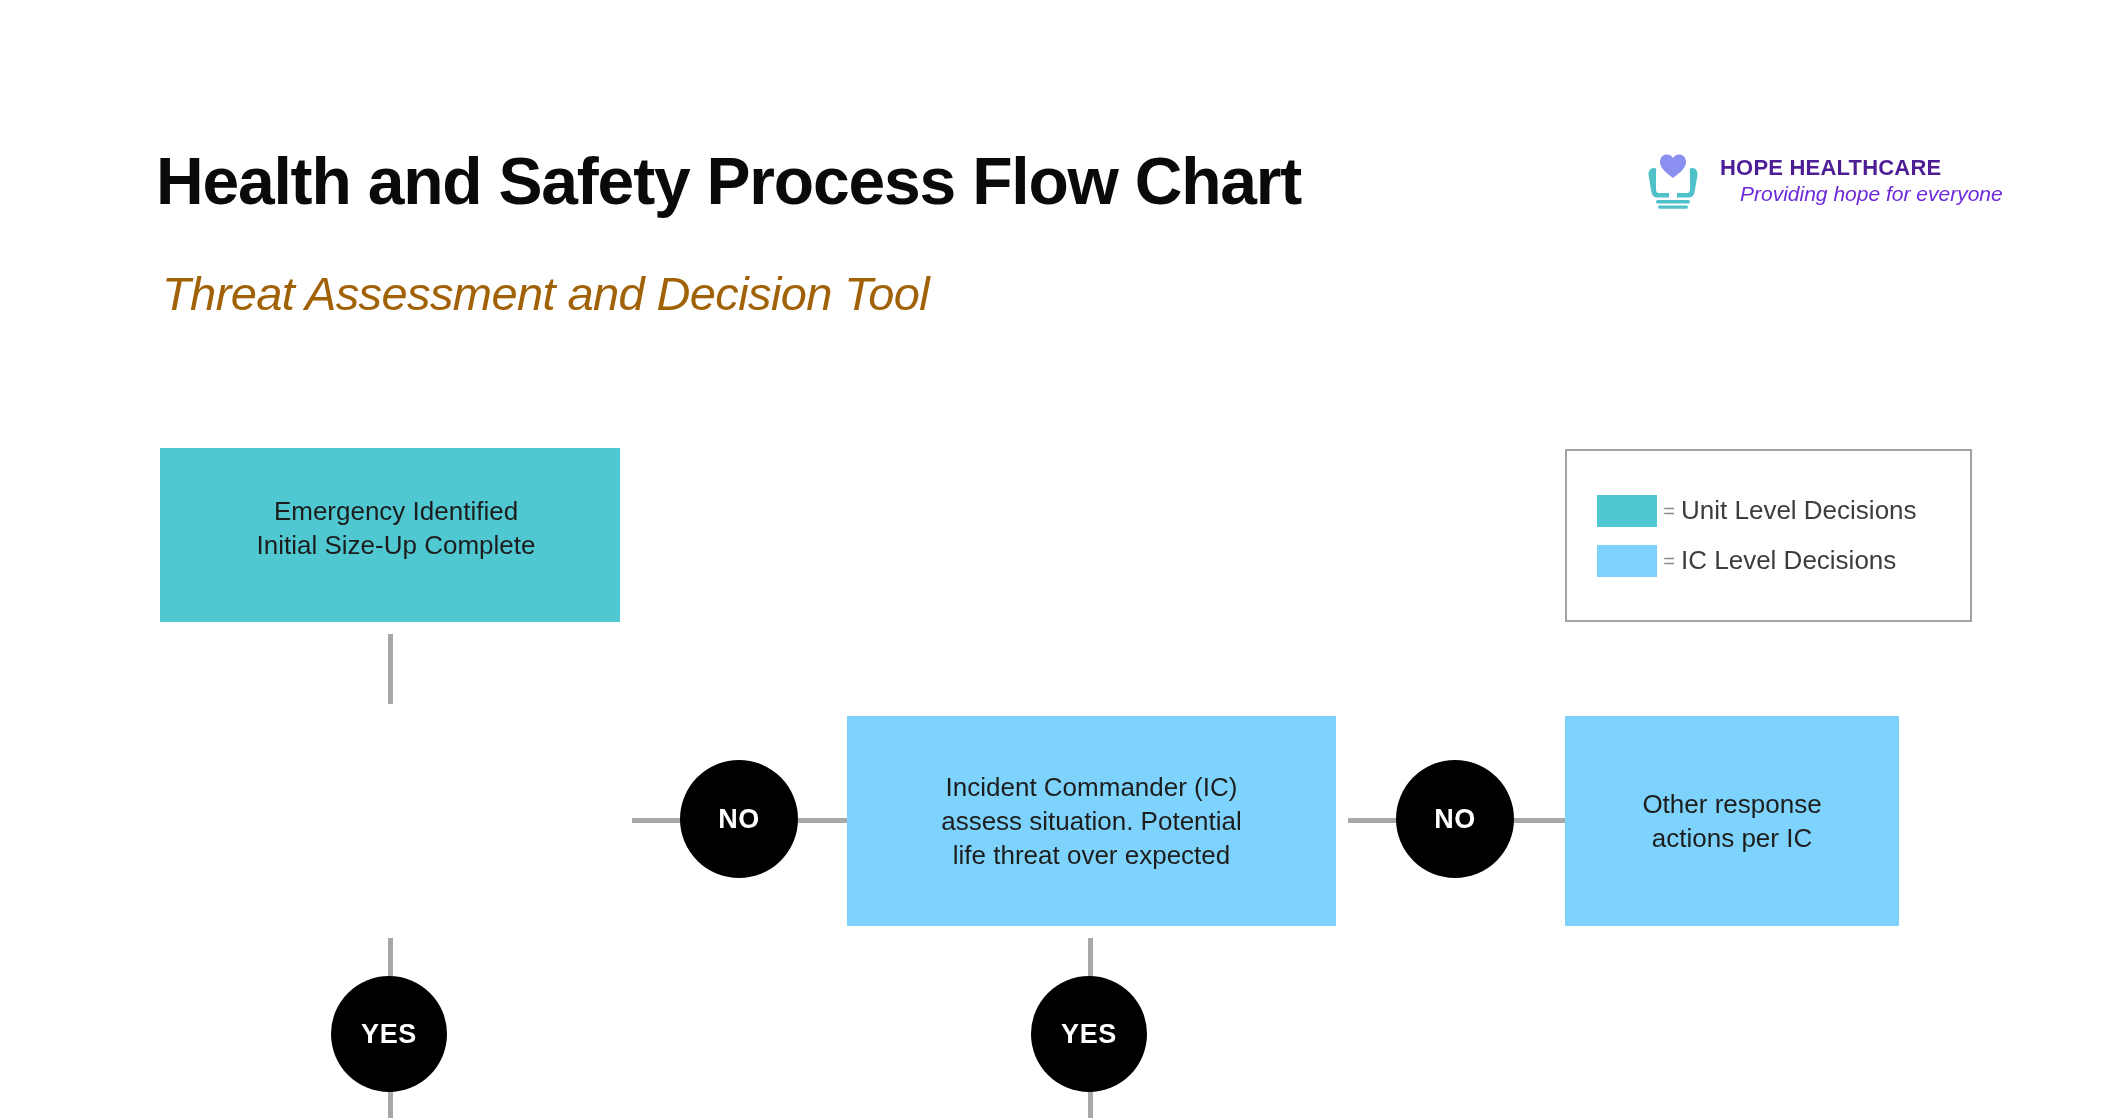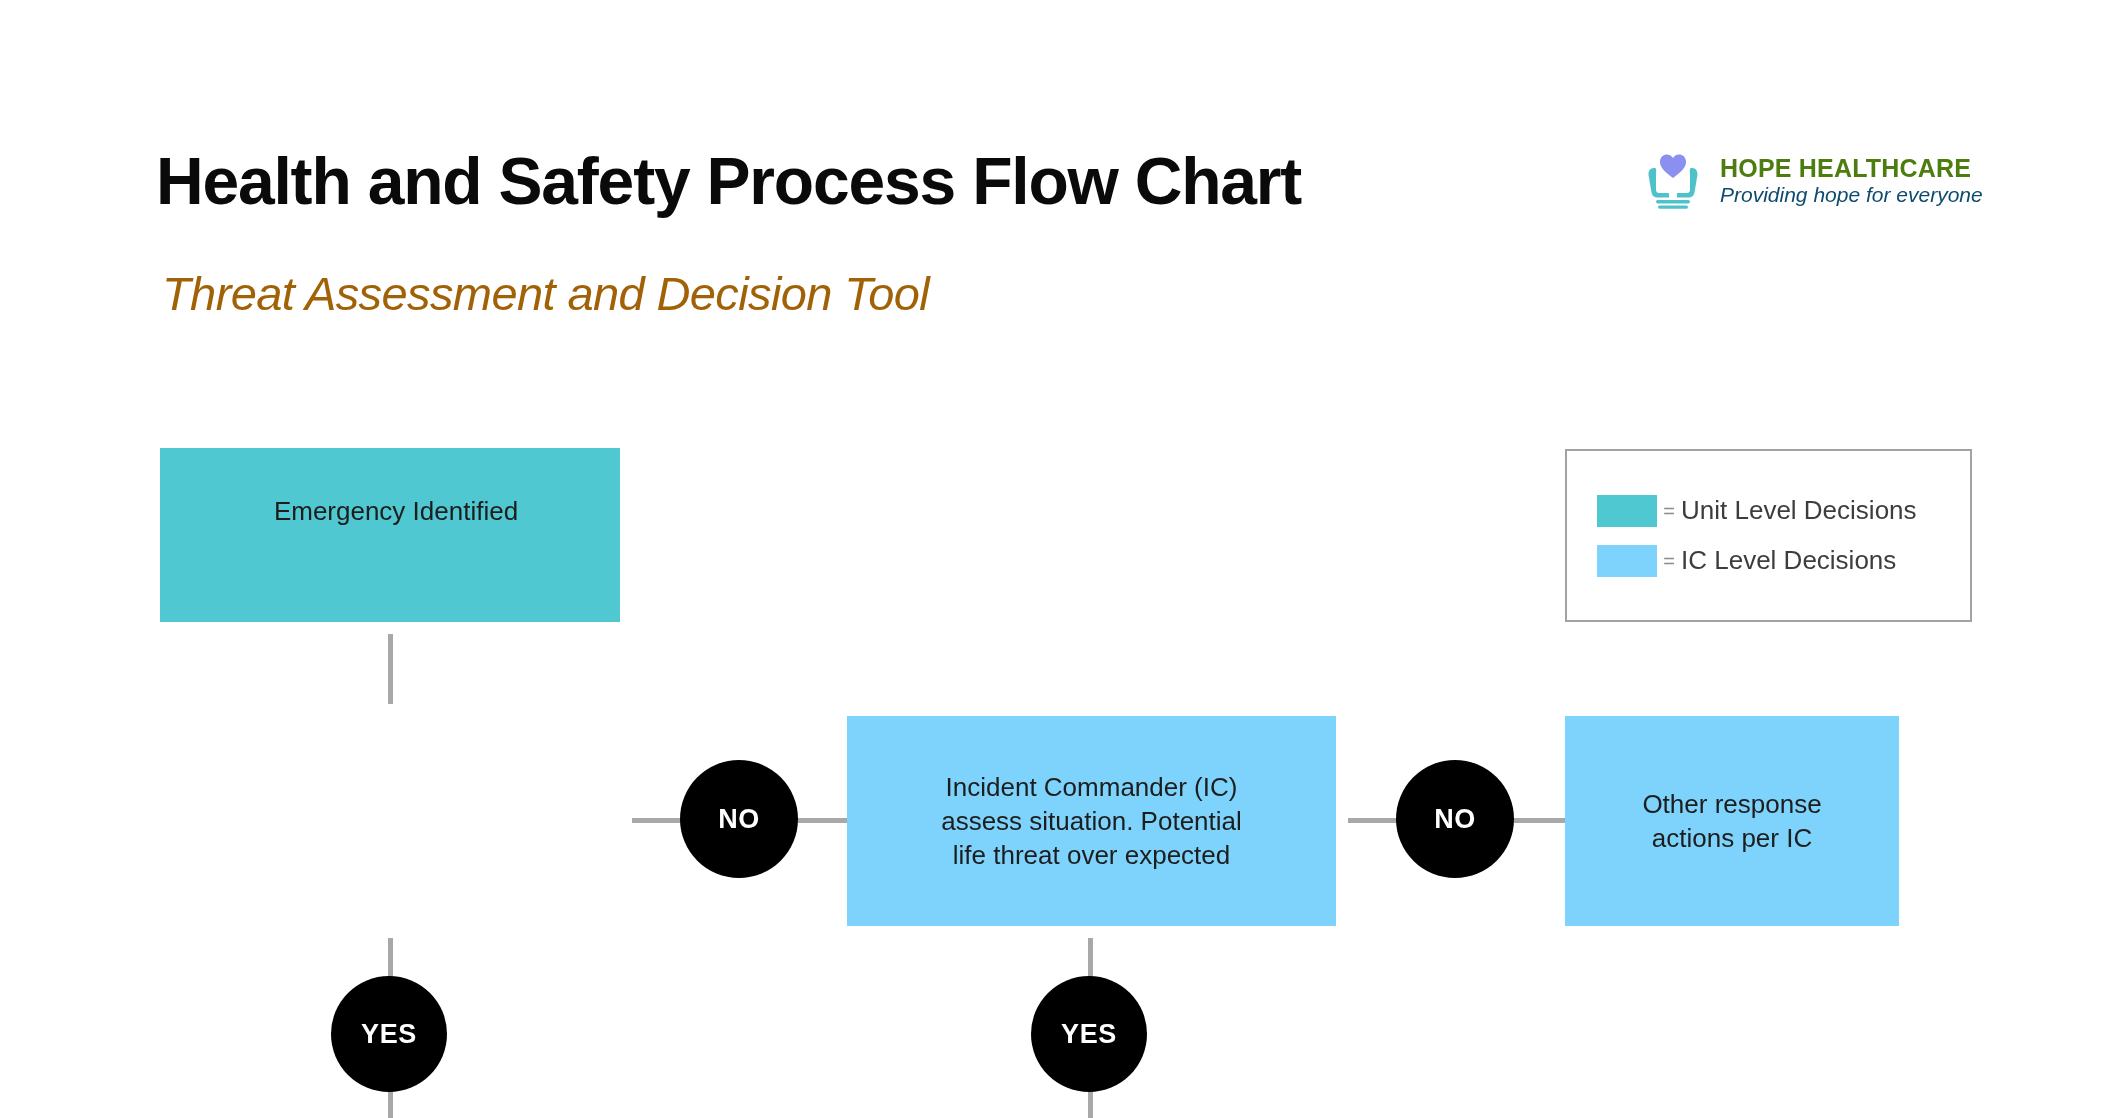--- a/index.html
+++ b/index.html
@@ -60,33 +60,34 @@
     height: 66px;
     flex: 0 0 auto;
     display: block;
   }
   .logo-text {
     display: flex;
     flex-direction: column;
     justify-content: center;
   }
   .logo-name {
-    font-size: 25px;
+    font-size: 22px;
     font-weight: bold;
-    color: #4d7c0f;
+    color: #4c1d95;
     letter-spacing: 0.2px;
     line-height: 1.15;
     white-space: nowrap;
   }
   .logo-tagline {
     font-size: 21px;
     font-style: italic;
-    color: #0c4a6e;
+    color: #6d28d9;
     line-height: 1.25;
     white-space: nowrap;
+    margin-left: 20px;
   }
 
   
   .legend {
     position: absolute;
     left: 1565px;
     top: 449px;
     width: 407px;
     height: 173px;
     border: 2px solid #a2a2a2;
@@ -236,20 +237,21 @@
   <div class="conn-v" id="conn-yes2-down"></div>
 
   <div class="conn-h" id="conn-life-to-no1"></div>
   <div class="conn-h" id="conn-no1-to-ic"></div>
   <div class="conn-h" id="conn-ic-to-no2"></div>
   <div class="conn-h" id="conn-no2-to-other"></div>
 
   <div class="node fill-teal top-bias" id="node-emergency">
     <div class="node-text">
       <div>Emergency Identified</div>
+      <div>Initial Size-Up Complete</div>
     </div>
   </div>
 
 
   <div class="node fill-purple center" id="node-ic-assess">
     <div class="node-text">
       <div>Incident Commander (IC)</div>
       <div>assess situation. Potential</div>
       <div>life threat over expected</div>
     </div>

